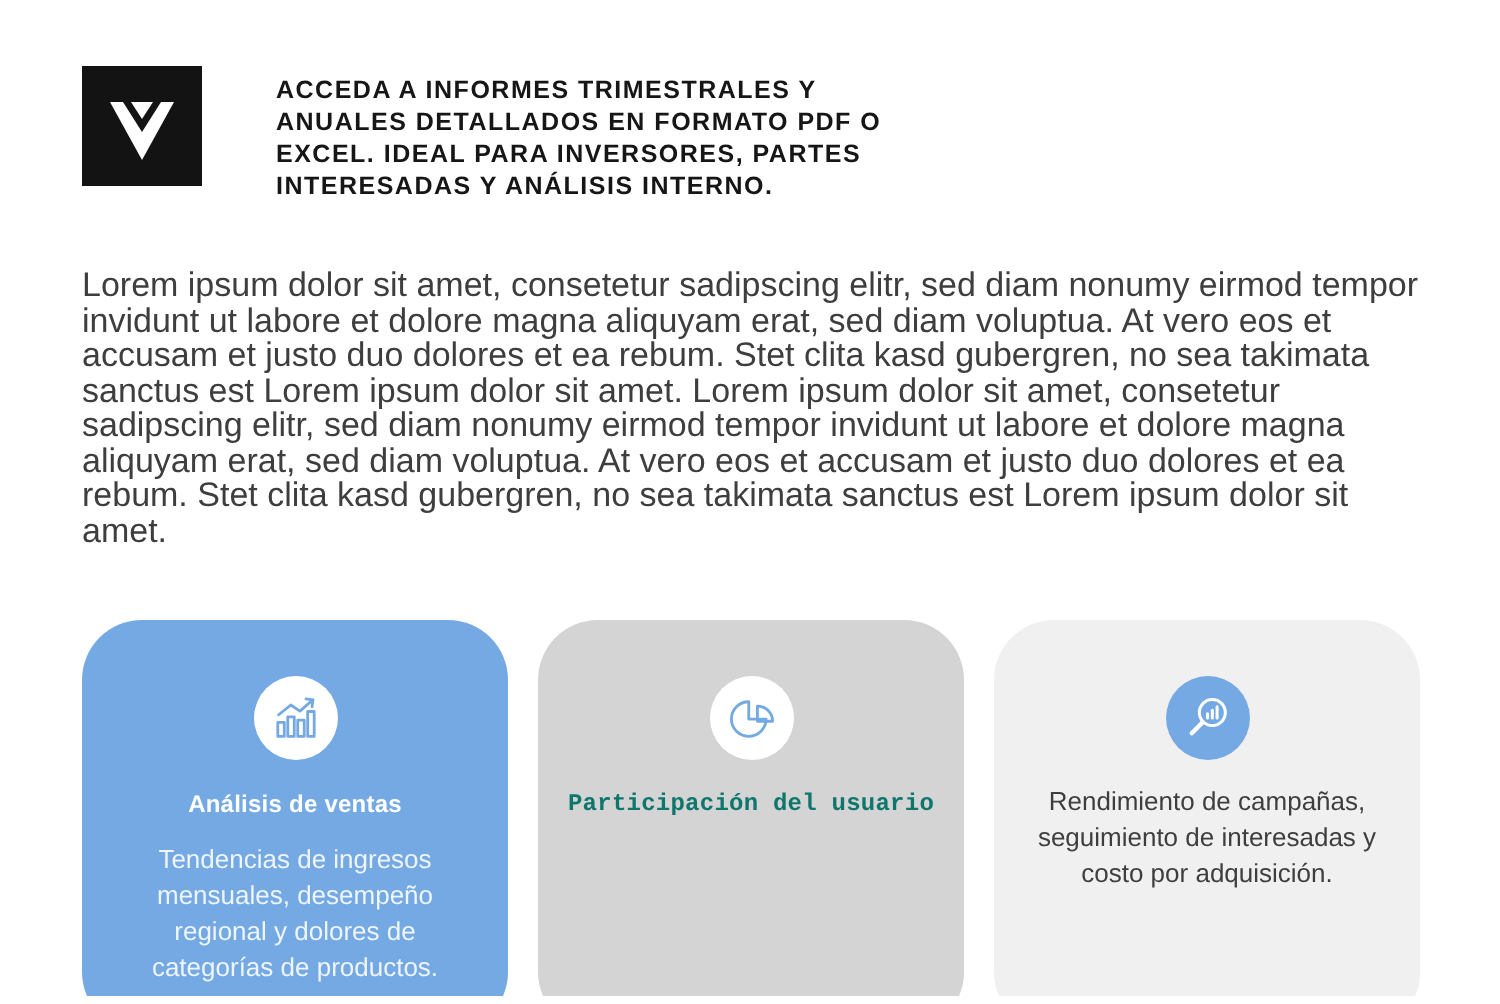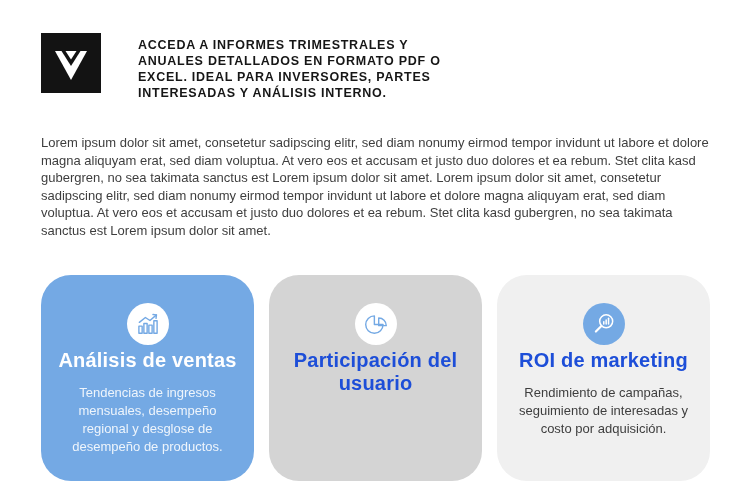--- a/index.html
+++ b/index.html
@@ -17,38 +17,38 @@
   .page{position:relative;width:750px;height:498px;background:var(--white);overflow:hidden;}
 
   
   .hero{display:flex;align-items:flex-start;gap:37px;padding:33px 40px 0 41px;}
   .logo{flex:0 0 auto;width:60px;height:60px;background:var(--logo-bg);display:flex;align-items:center;justify-content:center;}
   .logo svg{display:block;width:60px;height:60px;}
   .heading{width:318px;margin-top:4px;font-size:12.5px;line-height:16px;font-weight:700;
            letter-spacing:.06em;color:var(--heading-text);text-transform:uppercase;}
 
   
-  .intro{margin:33px 40px 0 41px;width:672px;font-size:13px;line-height:17.5px;color:var(--body-text);}
+  .intro{margin:33px 40px 0 41px;width:672px;font-size:17px;line-height:17.5px;color:var(--body-text);}
 
   
   .cards{display:flex;gap:15px;margin:36px 40px 0 41px;}
   .card{flex:1 1 0;height:206px;border-radius:30px;text-align:center;}
   .card-blue{background:var(--accent-blue);}
   .card-gray{background:var(--card-gray-bg);}
   .card-light{background:var(--card-light-bg);}
 
   .icon-circle{width:42px;height:42px;border-radius:50%;margin:28px auto 0;
                display:flex;align-items:center;justify-content:center;}
   .circle-white{background:var(--white);}
   .circle-blue{background:var(--accent-blue);}
   .icon-circle svg{display:block;width:26px;height:26px;}
 
-  .card-title{margin-top:4px;font-size:20px;font-weight:700;letter-spacing:.01em;}
+  .card-title{margin-top:15px;font-size:12px;font-weight:700;letter-spacing:.01em;}
   .card-blue .card-title{color:var(--white);}
-  .card-gray .card-title,.card-light .card-title{color:#1d4ed8;}
+  .card-gray .card-title,.card-light .card-title{color:#0f766e;font-family:Liberation Mono, monospace;}
 
   .card-body{margin:12px 18px 0;font-size:13px;line-height:18px;}
   .card-blue .card-body{color:rgba(255,255,255,.88);}
   .card-gray .card-body,.card-light .card-body{color:var(--body-text);}
 </style>
 </head>
 <body>
 
 <div class="page">
 
@@ -73,21 +73,21 @@
         <svg viewBox="0 0 24 24" fill="none" stroke="#74a9e4" stroke-width="1.3" stroke-linecap="round" stroke-linejoin="round" aria-hidden="true">
           <rect x="3.6" y="14" width="3" height="6.5"></rect>
           <rect x="8.2" y="11.5" width="3" height="9"></rect>
           <rect x="12.8" y="13" width="3" height="7.5"></rect>
           <rect x="17.4" y="9" width="3" height="11.5"></rect>
           <polyline points="4,10.5 9.6,6 13.8,8.8 19.8,3.6"></polyline>
           <polyline points="16.6,3.2 19.8,3.6 19.4,6.8"></polyline>
         </svg>
       </div>
       <h2 class="card-title">Análisis de ventas</h2>
-      <p class="card-body">Tendencias de ingresos mensuales, desempeño regional y desglose de desempeño de productos.</p>
+      <p class="card-body">Tendencias de ingresos mensuales, desempeño regional y dolores de categorías de productos.</p>
     </article>
 
     <article class="card card-gray">
       <div class="icon-circle circle-white">
         <svg viewBox="0 0 24 24" fill="none" stroke="#74a9e4" stroke-width="1.3" stroke-linecap="round" stroke-linejoin="round" aria-hidden="true">
           <path d="M10.5 12.5 L10.5 4.5 A8 8 0 1 0 18.5 12.5 Z"></path>
           <path d="M14.5 13.5 L14.5 6.5 A7 7 0 0 1 21.5 13.5 Z"></path>
         </svg>
       </div>
       <h2 class="card-title">Participación del usuario</h2>
@@ -96,18 +96,17 @@
     <article class="card card-light">
       <div class="icon-circle circle-blue">
         <svg viewBox="0 0 24 24" fill="none" stroke="#ffffff" stroke-width="1.4" stroke-linecap="round" stroke-linejoin="round" aria-hidden="true">
           <circle cx="14" cy="9.5" r="6"></circle>
           <line x1="9.6" y1="13.9" x2="4.5" y2="19" stroke-width="2"></line>
           <line x1="11.8" y1="12" x2="11.8" y2="10"></line>
           <line x1="14" y1="12" x2="14" y2="8.4"></line>
           <line x1="16.2" y1="12" x2="16.2" y2="6.8"></line>
         </svg>
       </div>
-      <h2 class="card-title">ROI de marketing</h2>
       <p class="card-body">Rendimiento de campañas, seguimiento de interesadas y costo por adquisición.</p>
     </article>
 
   </section>
 </div>
 
 </body></html>

